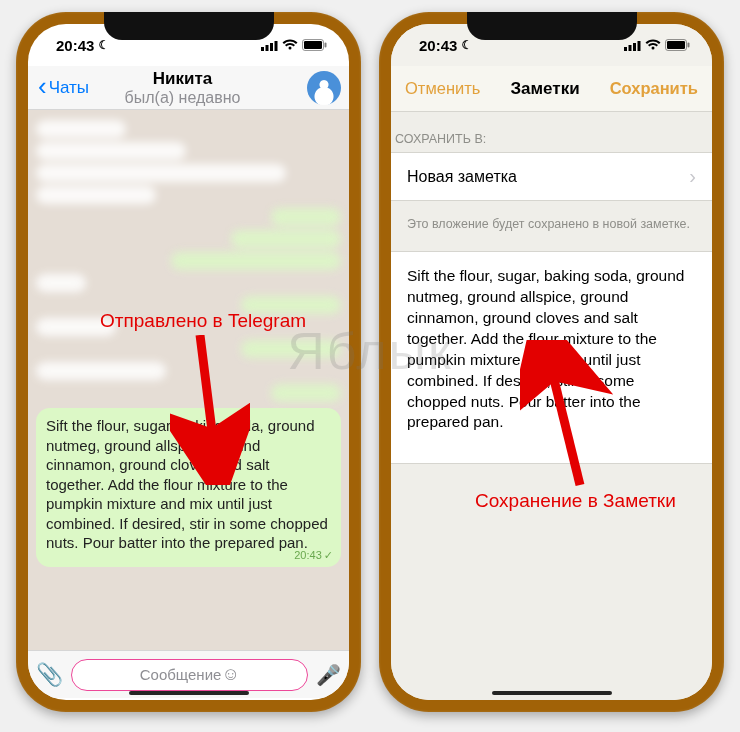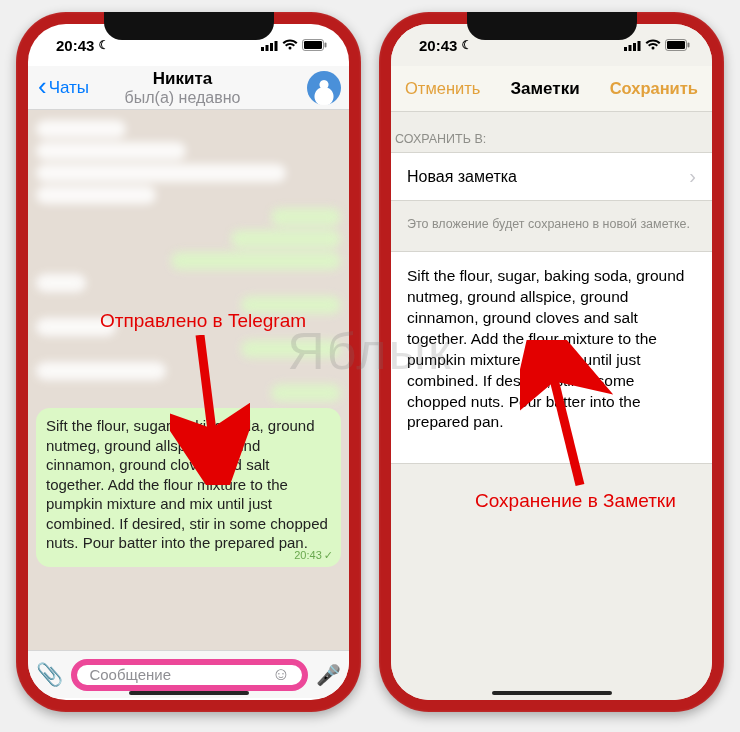--- a/index.html
+++ b/index.html
@@ -13,21 +13,21 @@
   }
   .phones {
     display: flex;
     gap: 18px;
     padding: 12px 12px;
     justify-content: center;
   }
   .phone {
     width: 345px;
     height: 700px;
-    background: #b91c1c;
+    background: #a16207;
     border-radius: 50px;
     padding: 12px;
     position: relative;
     box-shadow: inset 0 0 3px rgba(255,255,255,0.15), 0 4px 12px rgba(0,0,0,0.3);
   }
   .screen {
     width: 100%;
     height: 100%;
     border-radius: 38px;
     overflow: hidden;
@@ -148,26 +148,26 @@
     display: flex;
     align-items: center;
     padding: 0 8px;
     gap: 8px;
   }
   .attach { color:#8e8e93; font-size:22px;}
   .input-field {
     flex:1;
     height: 32px;
     background: #fff;
-    border: 6px solid #ec4899;
+    border: 1px solid #ec4899;
     border-radius: 16px;
     padding: 0 12px;
     font-size: 15px;
     color: #8e8e93;
-    display:flex; align-items:center; justify-content:space-between;
+    display:flex; align-items:center; justify-content:center;
   }
   .sticker { color:#8e8e93; font-size:18px;}
   .mic { color:#8e8e93; font-size:20px;}
 
   
   .right-screen { background: #f2f1ec; }
   .right-status { background: #f2f1ec; }
   .notes-header {
     height: 46px;
     background: #f7f6f0;

